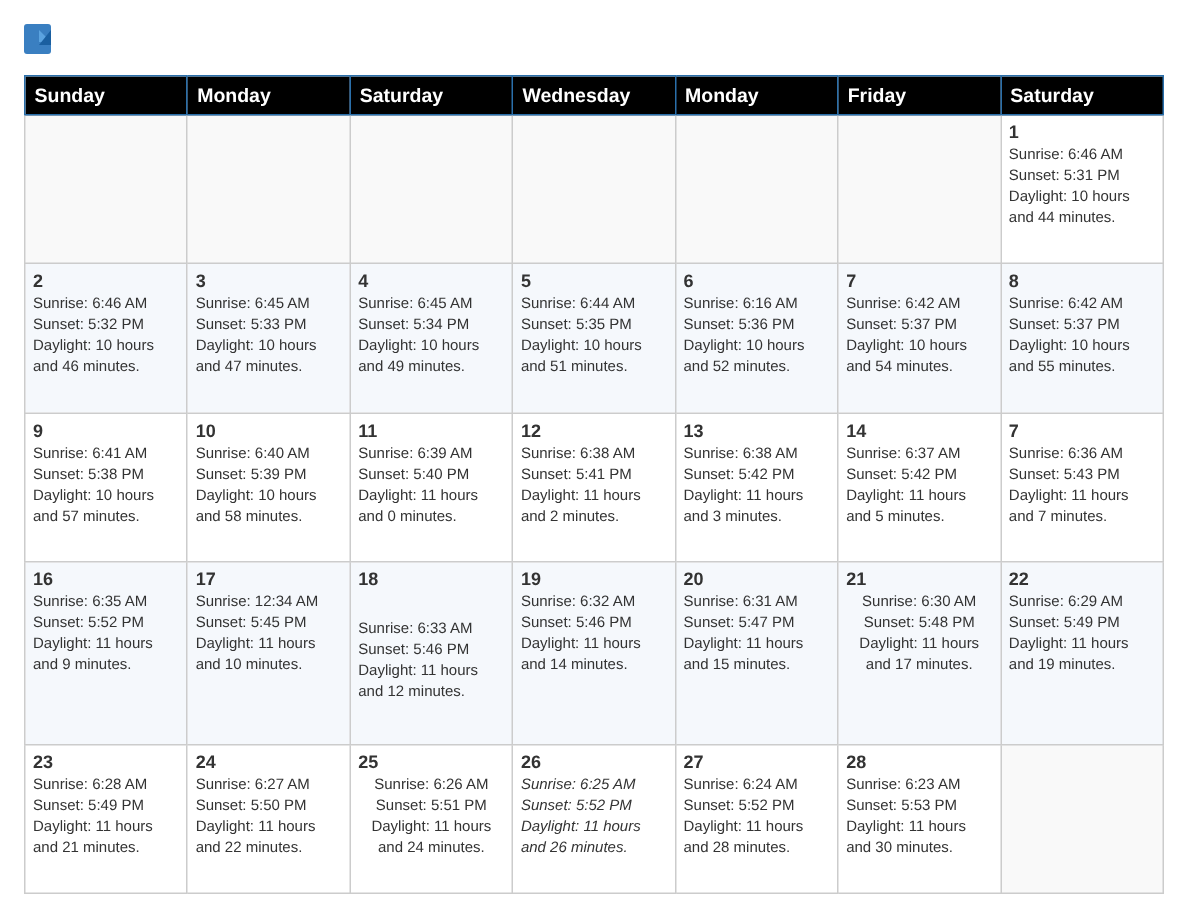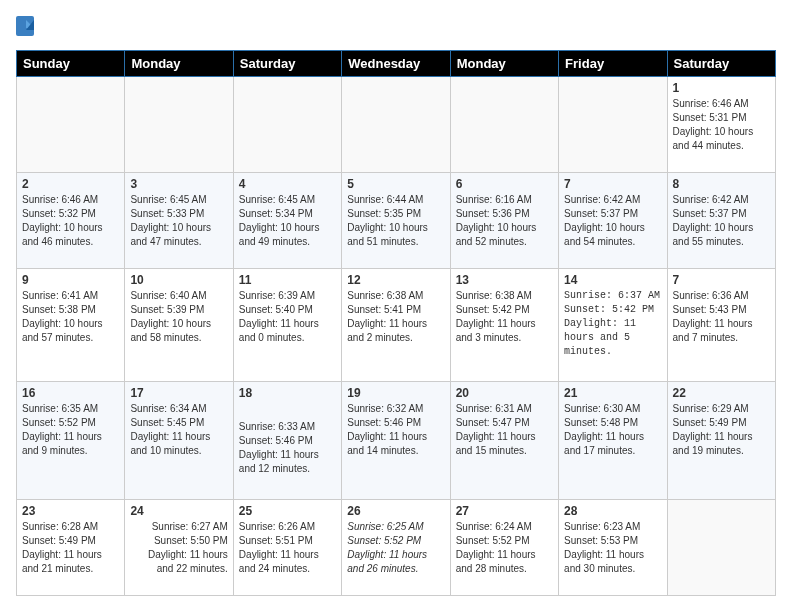--- a/index.html
+++ b/index.html
@@ -211,41 +211,41 @@
 Daylight: 11 hours and 2 minutes.</div>
           </td>
           <td>
             <span class="day-num">13</span>
             <div class="day-info" style="white-space: pre-wrap;">Sunrise: 6:38 AM
 Sunset: 5:42 PM
 Daylight: 11 hours and 3 minutes.</div>
           </td>
           <td>
             <span class="day-num">14</span>
-            <div class="day-info" style="white-space: pre-wrap; font-family: Liberation Mono, monospace;">Sunrise: 6:37 AM
+            <div class="day-info" style="white-space: pre-wrap;">Sunrise: 6:37 AM
 Sunset: 5:42 PM
 Daylight: 11 hours and 5 minutes.</div>
           </td>
           <td>
             <span class="day-num">7</span>
             <div class="day-info" style="white-space: pre-wrap;">Sunrise: 6:36 AM
 Sunset: 5:43 PM
 Daylight: 11 hours and 7 minutes.</div>
           </td>
         </tr>
         <tr>
           <td>
             <span class="day-num">16</span>
             <div class="day-info" style="white-space: pre-wrap;">Sunrise: 6:35 AM
 Sunset: 5:52 PM
 Daylight: 11 hours and 9 minutes.</div>
           </td>
           <td>
             <span class="day-num">17</span>
-            <div class="day-info" style="white-space: pre-wrap;">Sunrise: 6:34 AM
+            <div class="day-info" style="white-space: pre-wrap;">Sunrise: 12:34 AM
 Sunset: 5:45 PM
 Daylight: 11 hours and 10 minutes.</div>
           </td>
           <td>
             <span class="day-num">18</span>
             <div class="day-info" style="white-space: pre-wrap; margin-top: 20px;">Sunrise: 6:33 AM
 Sunset: 5:46 PM
 Daylight: 11 hours and 12 minutes.</div>
           </td>
           <td>
@@ -255,47 +255,47 @@
 Daylight: 11 hours and 14 minutes.</div>
           </td>
           <td>
             <span class="day-num">20</span>
             <div class="day-info" style="white-space: pre-wrap;">Sunrise: 6:31 AM
 Sunset: 5:47 PM
 Daylight: 11 hours and 15 minutes.</div>
           </td>
           <td>
             <span class="day-num">21</span>
-            <div class="day-info" style="white-space: pre-wrap;">Sunrise: 6:30 AM
+            <div class="day-info" style="white-space: pre-wrap; text-align: center;">Sunrise: 6:30 AM
 Sunset: 5:48 PM
 Daylight: 11 hours and 17 minutes.</div>
           </td>
           <td>
             <span class="day-num">22</span>
             <div class="day-info" style="white-space: pre-wrap;">Sunrise: 6:29 AM
 Sunset: 5:49 PM
 Daylight: 11 hours and 19 minutes.</div>
           </td>
         </tr>
         <tr>
           <td>
             <span class="day-num">23</span>
             <div class="day-info" style="white-space: pre-wrap;">Sunrise: 6:28 AM
 Sunset: 5:49 PM
 Daylight: 11 hours and 21 minutes.</div>
           </td>
           <td>
             <span class="day-num">24</span>
-            <div class="day-info" style="white-space: pre-wrap; text-align: right;">Sunrise: 6:27 AM
+            <div class="day-info" style="white-space: pre-wrap;">Sunrise: 6:27 AM
 Sunset: 5:50 PM
 Daylight: 11 hours and 22 minutes.</div>
           </td>
           <td>
             <span class="day-num">25</span>
-            <div class="day-info" style="white-space: pre-wrap;">Sunrise: 6:26 AM
+            <div class="day-info" style="white-space: pre-wrap; text-align: center;">Sunrise: 6:26 AM
 Sunset: 5:51 PM
 Daylight: 11 hours and 24 minutes.</div>
           </td>
           <td>
             <span class="day-num">26</span>
             <div class="day-info" style="white-space: pre-wrap; font-style: italic;">Sunrise: 6:25 AM
 Sunset: 5:52 PM
 Daylight: 11 hours and 26 minutes.</div>
           </td>
           <td>

